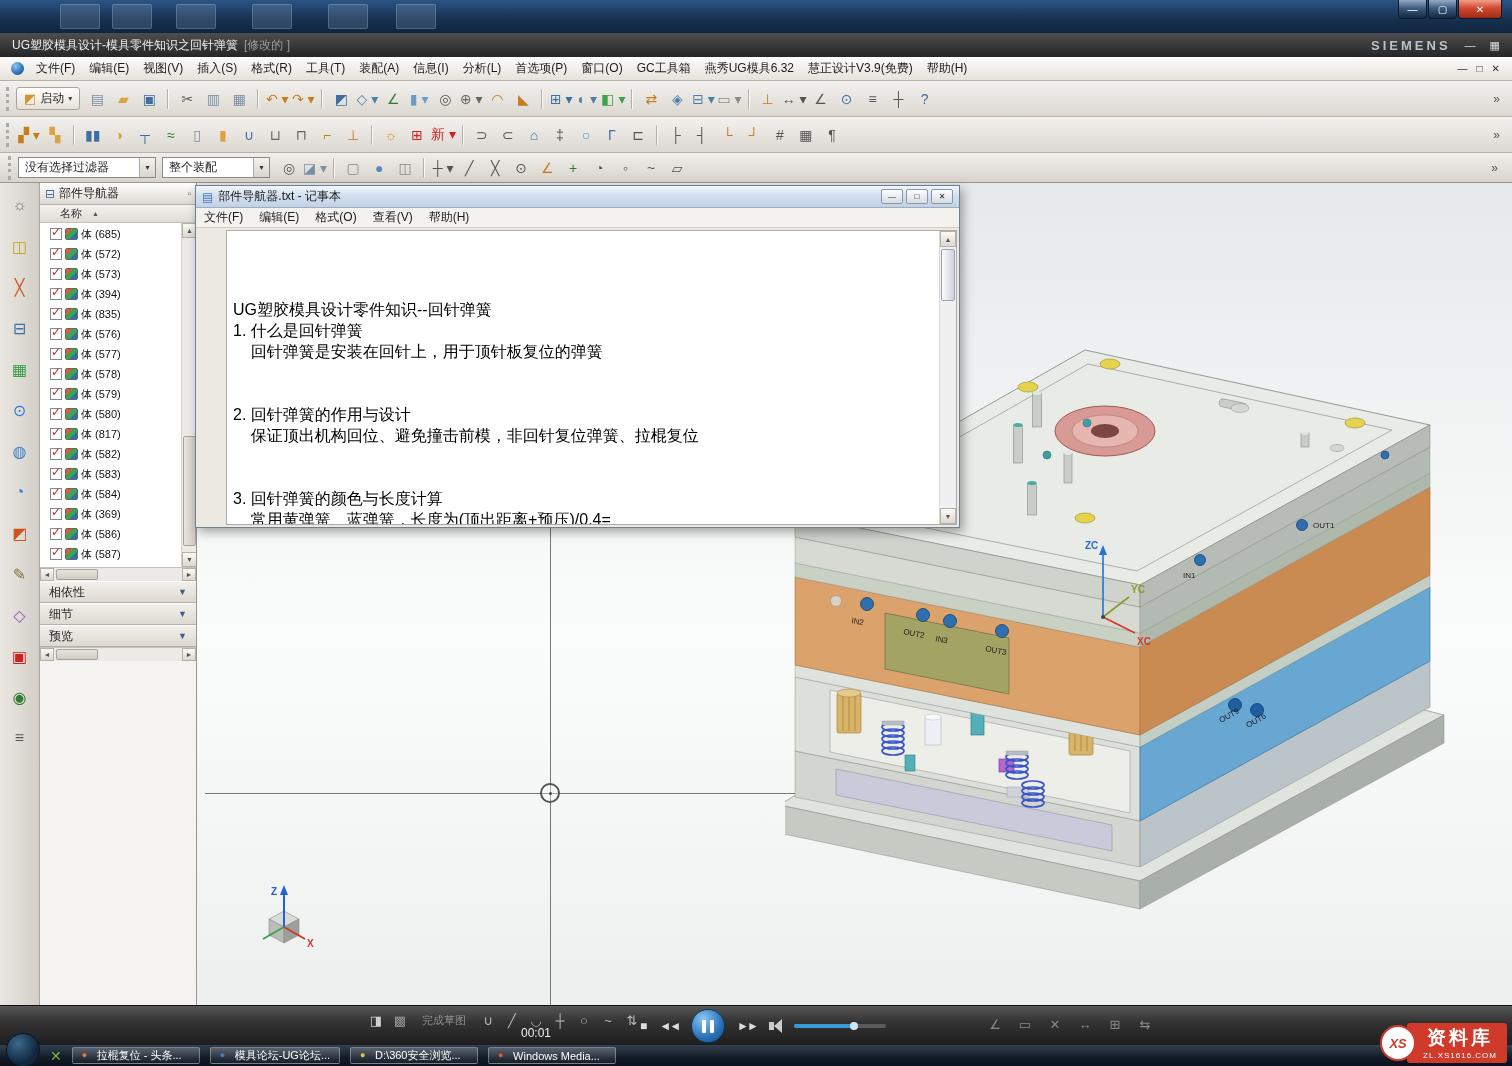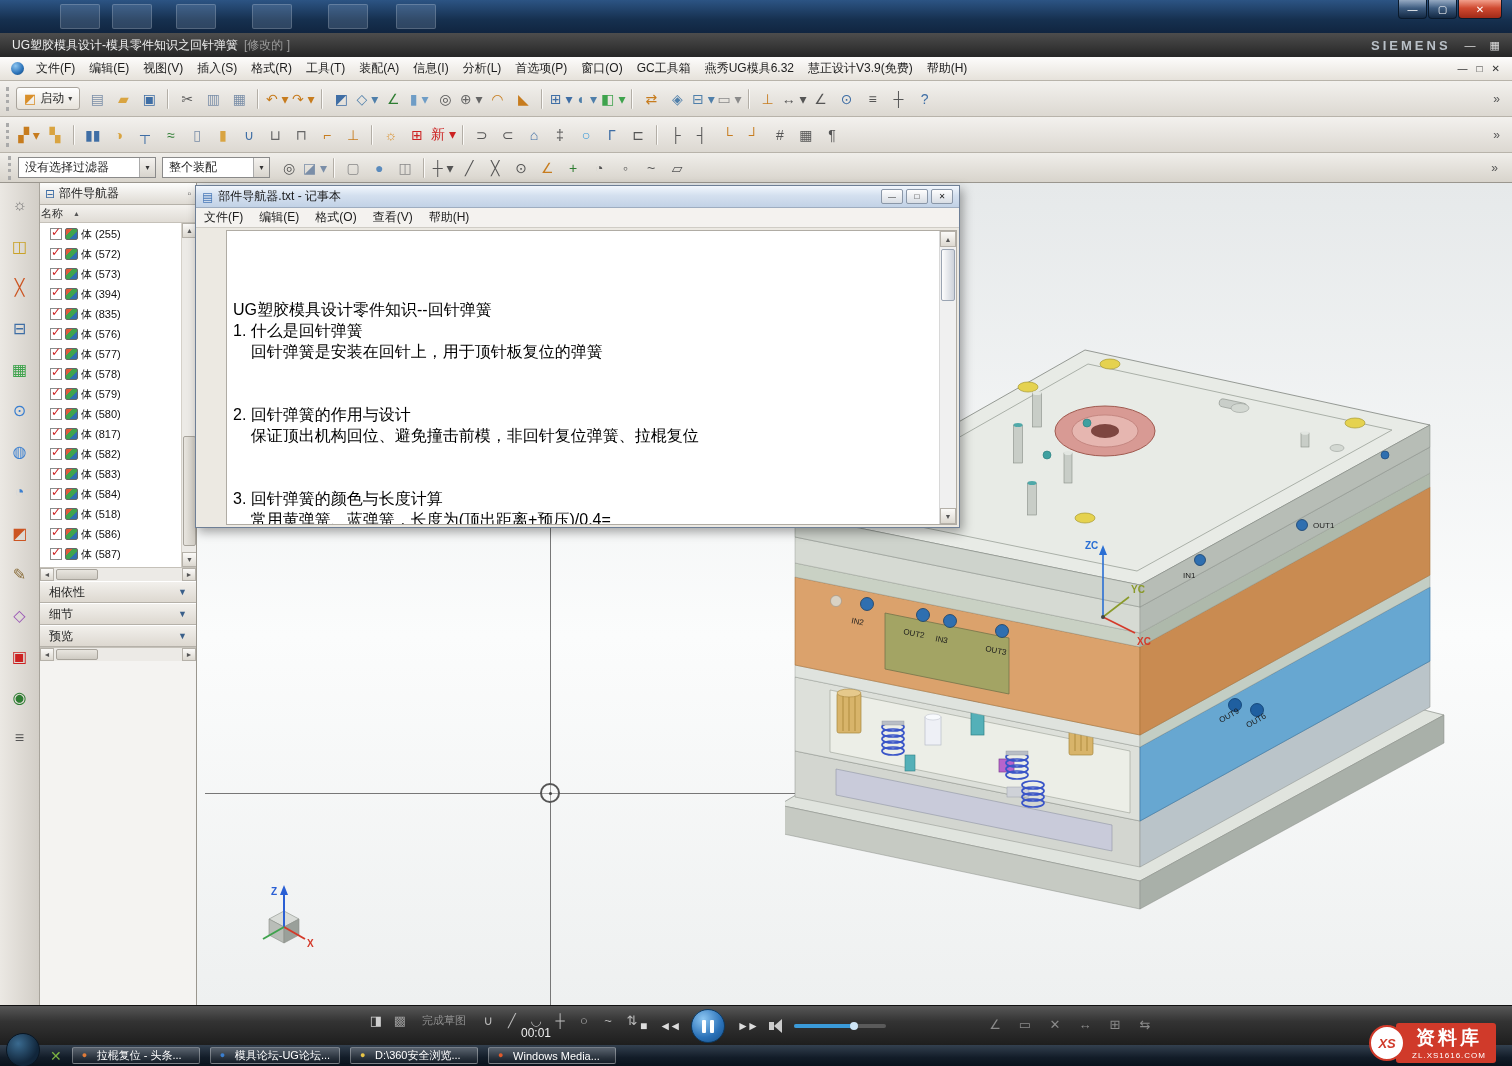--- a/index.html
+++ b/index.html
@@ -72,21 +72,21 @@
   
   .navigator { position:absolute; left:40px; top:183px; width:157px; height:822px;
     background:#f4f3f1; border-right:1px solid #9a968e; display:flex; flex-direction:column; }
   .nav-header { height:22px; flex:none; background:linear-gradient(#fdfdfc,#dedad3);
     border-bottom:1px solid #b5b1a9; display:flex; align-items:center; font-size:12px;
     padding:0 5px; gap:4px; color:#1c1c1c; }
   .hdr-icon { color:#3f6ea5; font-size:12px; }
   .pin { margin-left:auto; font-size:10px; color:#555; }
   .col-header { height:18px; flex:none; background:linear-gradient(#f4f2ef,#e0dcd5);
     border-bottom:1px solid #c5c1b9; font-size:11px; display:flex; align-items:center;
-    padding:0 1px; gap:10px; color:#333; }
+    padding:0 20px; gap:10px; color:#333; }
   .sort { font-size:7px; color:#555; }
   .tree-wrap { flex:1; display:flex; overflow:hidden; background:#fff; }
   .tree { flex:1; padding-top:1px; }
   .tree-row { height:20px; display:flex; align-items:center; padding-left:10px; gap:3px;
     font-size:11px; color:#111; white-space:nowrap; }
   .cb { width:12px; height:12px; border:1px solid #8a8a8a; background:#fff; position:relative; flex:none; }
   .cb i { position:absolute; left:0; top:-4px; color:#cc2020; font-size:12px; font-style:normal; font-weight:bold; }
   .gem { width:13px; height:12px; flex:none; border-radius:2px; border:1px solid #666;
     background:linear-gradient(135deg,#e05a3a 0 32%,#3fa34d 32% 62%,#2f6fb0 62%); }
   .vscroll { width:15px; flex:none; background:#eceae6; border-left:1px solid #d5d1c9; position:relative; }
@@ -171,21 +171,21 @@
     padding-left:6px; gap:10px; }
   .tb-ball { width:34px; height:34px; margin-top:-12px; border-radius:50%; flex:none;
     background:radial-gradient(circle at 35% 30%,#3a6a8f,#11263b 65%); border:1px solid #091623; }
   .pin-icon { color:#7cb342; font-weight:bold; font-size:14px; }
   .task-btn { display:flex; align-items:center; gap:6px; height:17px; padding:0 9px;
     border:1px solid rgba(255,255,255,.32); border-radius:2px; min-width:128px;
     background:linear-gradient(rgba(255,255,255,.22),rgba(255,255,255,.04));
     color:#fff; font-size:11px; white-space:nowrap; }
   .task-dot { width:9px; height:9px; border-radius:50%; flex:none; }
   
-  .watermark { position:absolute; right:16px; bottom:3px; display:flex; align-items:center; z-index:60; }
+  .watermark { position:absolute; right:5px; bottom:3px; display:flex; align-items:center; z-index:60; }
   .wm-logo { width:36px; height:36px; border-radius:50%; background:#fff; border:2px solid #d03a2a;
     color:#d03a2a; font-weight:bold; font-style:italic; display:flex; align-items:center;
     justify-content:center; font-size:13px; margin-right:-9px; z-index:2; }
   .wm-box { background:#d03a2a; color:#fff; padding:2px 10px 3px 16px; border-radius:3px; text-align:center; }
   .wm-box .l1 { font-size:19px; font-weight:bold; letter-spacing:3px; }
   .wm-box .l2 { font-size:8px; letter-spacing:1px; }
 </style>
 </head>
 <body>
 
@@ -393,21 +393,21 @@
       <span class="sort" data-name="sort-ascending-icon">▲</span>
     </div>
     <div class="tree-wrap">
       <div class="tree">
 
       <div class="tree-row" data-name="tree-item-body">
             <span class="cb" data-name="visibility-checkbox">
               <i>✓</i>
             </span>
             <span class="gem" data-name="solid-body-icon"></span>
-            <span data-name="tree-item-label">体 (255)</span>
+            <span data-name="tree-item-label">体 (685)</span>
           </div>
           <div class="tree-row" data-name="tree-item-body">
             <span class="cb" data-name="visibility-checkbox">
               <i>✓</i>
             </span>
             <span class="gem" data-name="solid-body-icon"></span>
             <span data-name="tree-item-label">体 (572)</span>
           </div>
           <div class="tree-row" data-name="tree-item-body">
             <span class="cb" data-name="visibility-checkbox">
@@ -491,21 +491,21 @@
               <i>✓</i>
             </span>
             <span class="gem" data-name="solid-body-icon"></span>
             <span data-name="tree-item-label">体 (584)</span>
           </div>
           <div class="tree-row" data-name="tree-item-body">
             <span class="cb" data-name="visibility-checkbox">
               <i>✓</i>
             </span>
             <span class="gem" data-name="solid-body-icon"></span>
-            <span data-name="tree-item-label">体 (518)</span>
+            <span data-name="tree-item-label">体 (369)</span>
           </div>
           <div class="tree-row" data-name="tree-item-body">
             <span class="cb" data-name="visibility-checkbox">
               <i>✓</i>
             </span>
             <span class="gem" data-name="solid-body-icon"></span>
             <span data-name="tree-item-label">体 (586)</span>
           </div>
           <div class="tree-row" data-name="tree-item-body">
             <span class="cb" data-name="visibility-checkbox">

